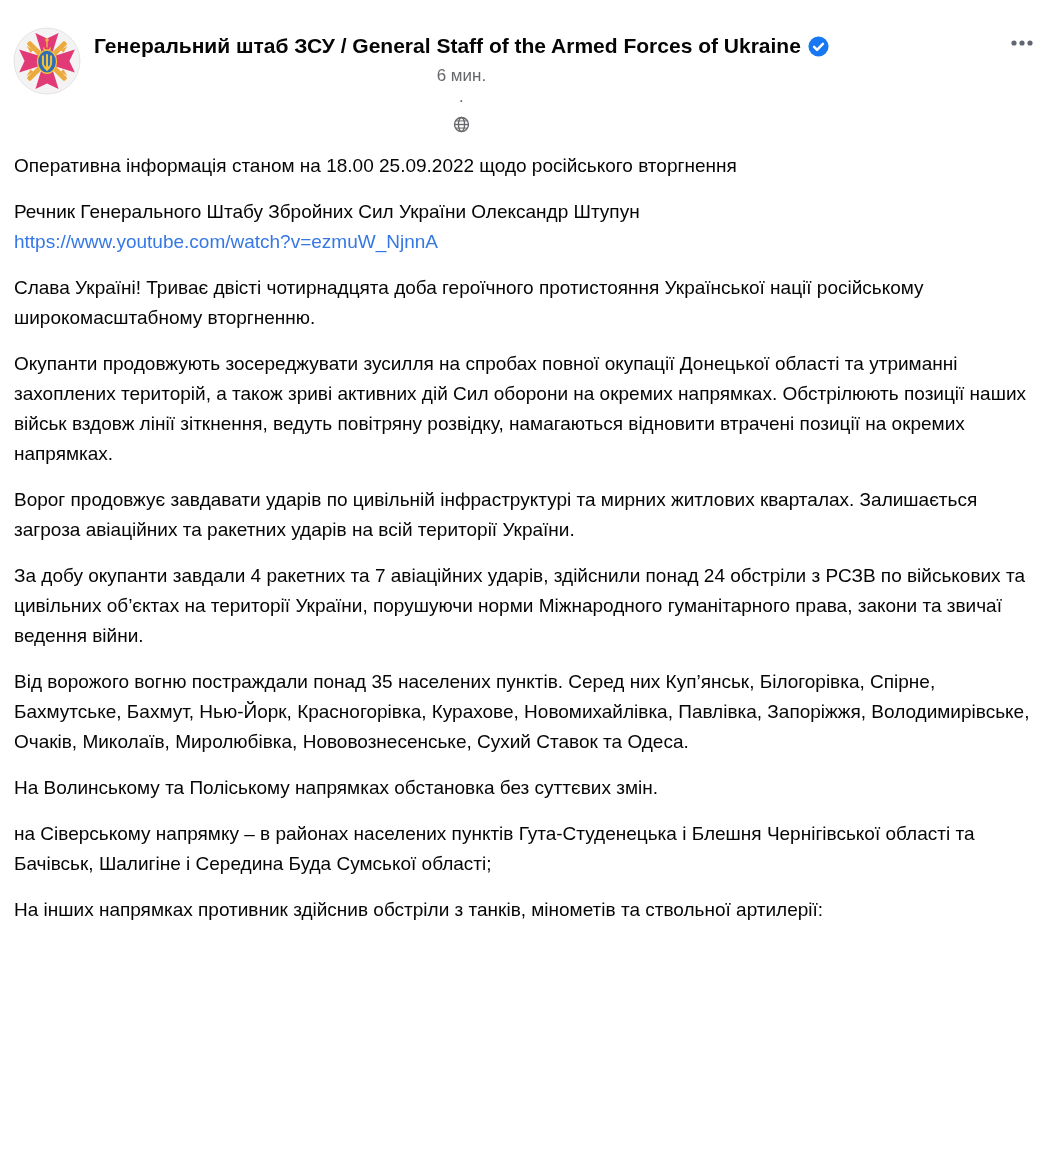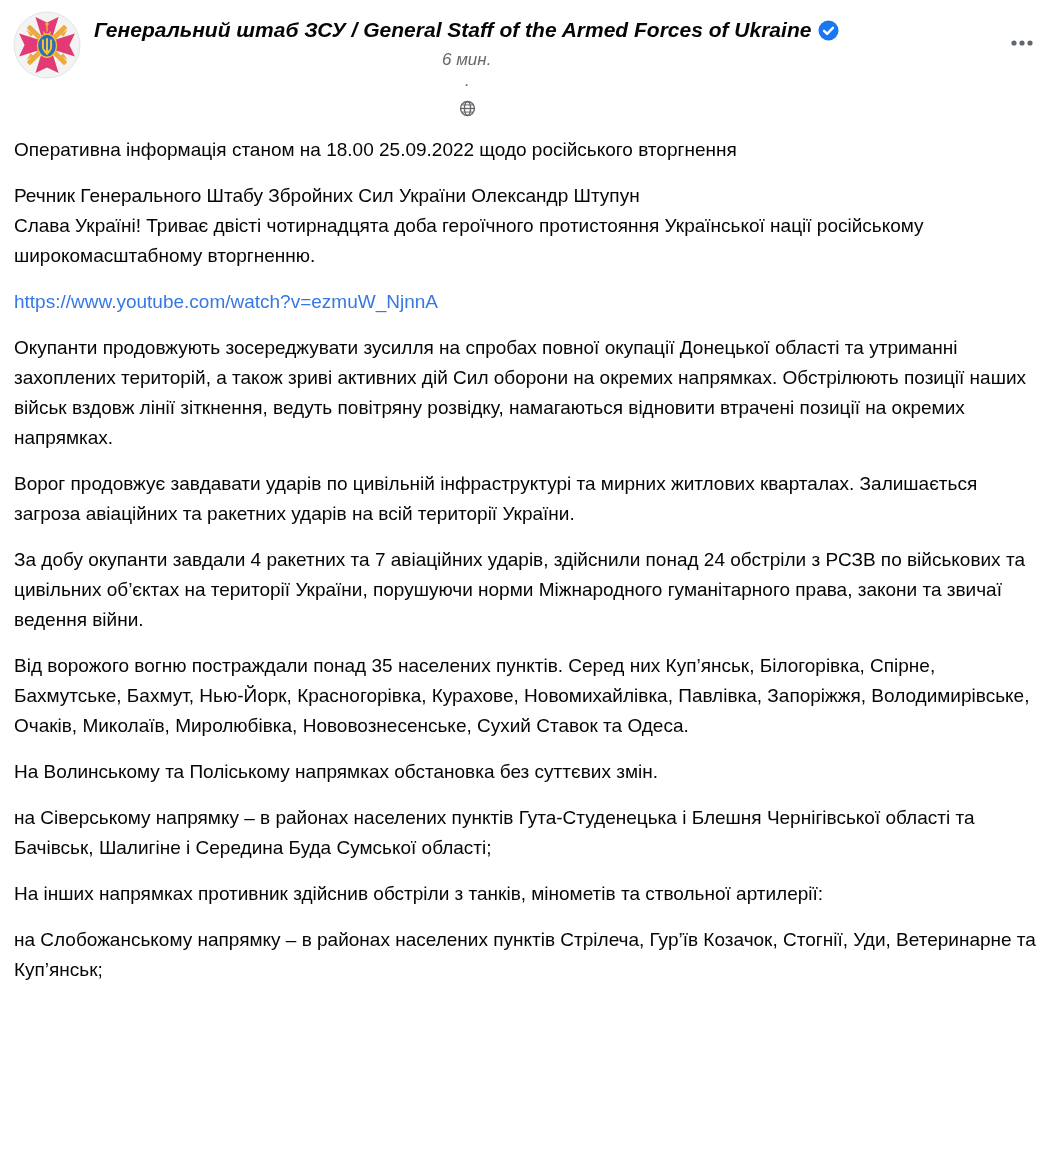--- a/index.html
+++ b/index.html
@@ -13,22 +13,21 @@
     font-family: "Liberation Sans", sans-serif;
     color: #050505;
     overflow: hidden;
     position: relative;
   }
   
   .post-header {
     position: relative;
     display: flex;
     align-items: flex-start;
-    padding: 11px 16px 4px 13px;
-    font-style: italic;
+    padding: 27px 16px 4px 13px;
   }
   .avatar {
     width: 68px;
     height: 68px;
     border-radius: 50%;
     flex: 0 0 auto;
     display: block;
     cursor: pointer;
   }
   .avatar svg { width: 100%; height: 100%; display: block; }
@@ -172,25 +171,24 @@
         <circle cx="5" cy="13" r="2.6" fill="#606770"></circle>
         <circle cx="13" cy="13" r="2.6" fill="#606770"></circle>
         <circle cx="21" cy="13" r="2.6" fill="#606770"></circle>
       </svg>
     </div>
   </div>
 
   <div class="post-body">
     <p>Оперативна інформація станом на 18.00 25.09.2022 щодо російського вторгнення</p>
     <p class="tight">Речник Генерального Штабу Збройних Сил України Олександр Штупун</p>
+    <p><a class="post-link">https://www.youtube.com/watch?v=ezmuW_NjnnA</a></p>
     <p>Слава Україні! Триває двісті чотирнадцята доба героїчного протистояння Української нації російському широкомасштабному вторгненню.</p>
-    <p><a class="post-link">https://www.youtube.com/watch?v=ezmuW_NjnnA</a></p>
     <p>Окупанти продовжують зосереджувати зусилля на спробах повної окупації Донецької області та утриманні захоплених територій, а також зриві активних дій Сил оборони на окремих напрямках. Обстрілюють позиції наших військ вздовж лінії зіткнення, ведуть повітряну розвідку, намагаються відновити втрачені позиції на окремих напрямках.</p>
     <p>Ворог продовжує завдавати ударів по цивільній інфраструктурі та мирних житлових кварталах. Залишається загроза авіаційних та ракетних ударів на всій території України.</p>
     <p>За добу окупанти завдали 4 ракетних та 7 авіаційних ударів, здійснили понад 24 обстріли з РСЗВ по військових та цивільних об’єктах на території України, порушуючи норми Міжнародного гуманітарного права, закони та звичаї ведення війни.</p>
     <p>Від ворожого вогню постраждали понад 35 населених пунктів. Серед них Куп’янськ, Білогорівка, Спірне, Бахмутське, Бахмут, Нью-Йорк, Красногорівка, Курахове, Новомихайлівка, Павлівка, Запоріжжя, Володимирівське, Очаків, Миколаїв, Миролюбівка, Нововознесенське, Сухий Ставок та Одеса.</p>
     <p>На Волинському та Поліському напрямках обстановка без суттєвих змін.</p>
     <p>на Сіверському напрямку – в районах населених пунктів Гута-Студенецька і Блешня Чернігівської області та Бачівськ, Шалигіне і Середина Буда Сумської області;</p>
     <p>На інших напрямках противник здійснив обстріли з танків, мінометів та ствольної артилерії:</p>
-    <p>на Слобожанському напрямку – в районах населених пунктів Стрілеча, Гур’їв Козачок, Стогнії, Уди, Ветеринарне та Куп’янськ;</p>
   </div>
 
 </div>
 
 </body></html>

